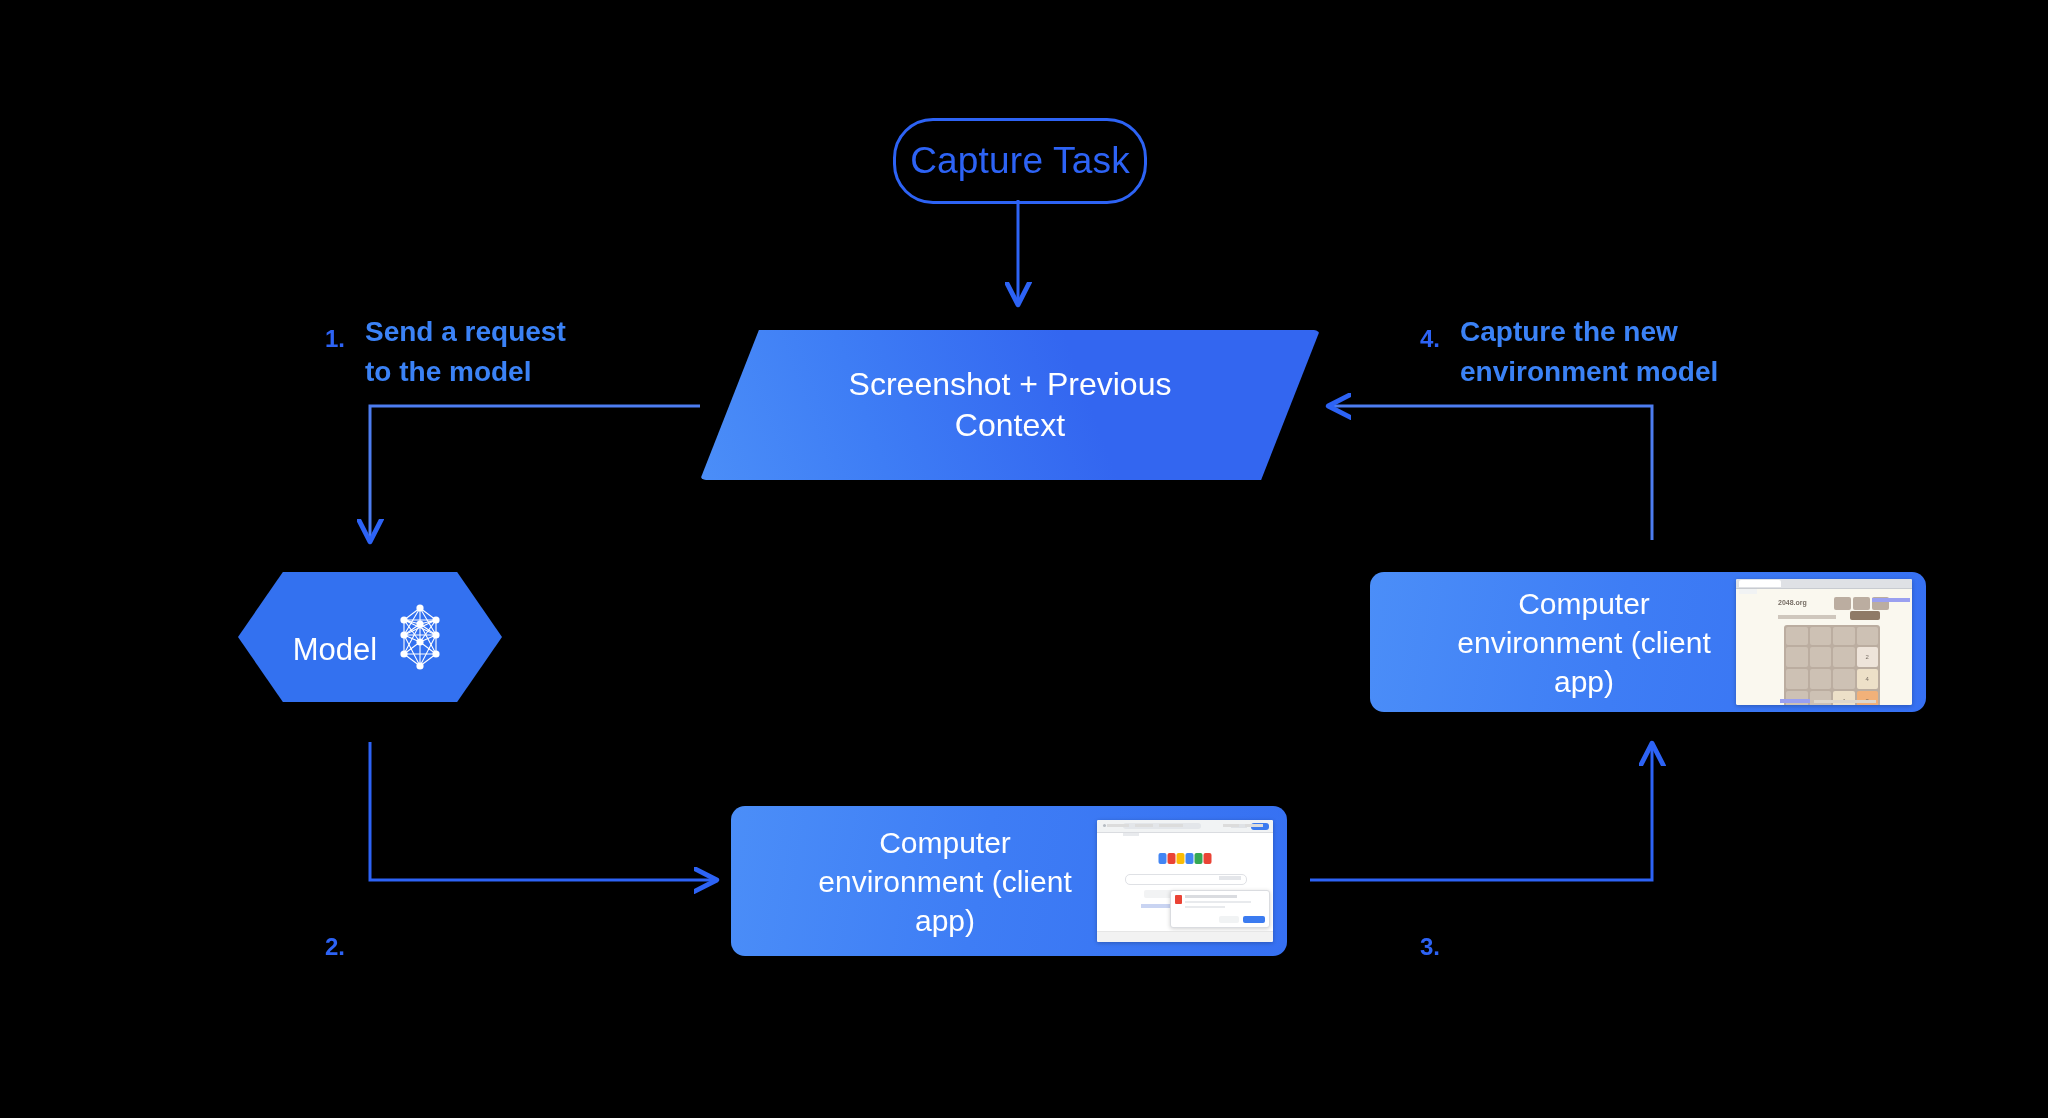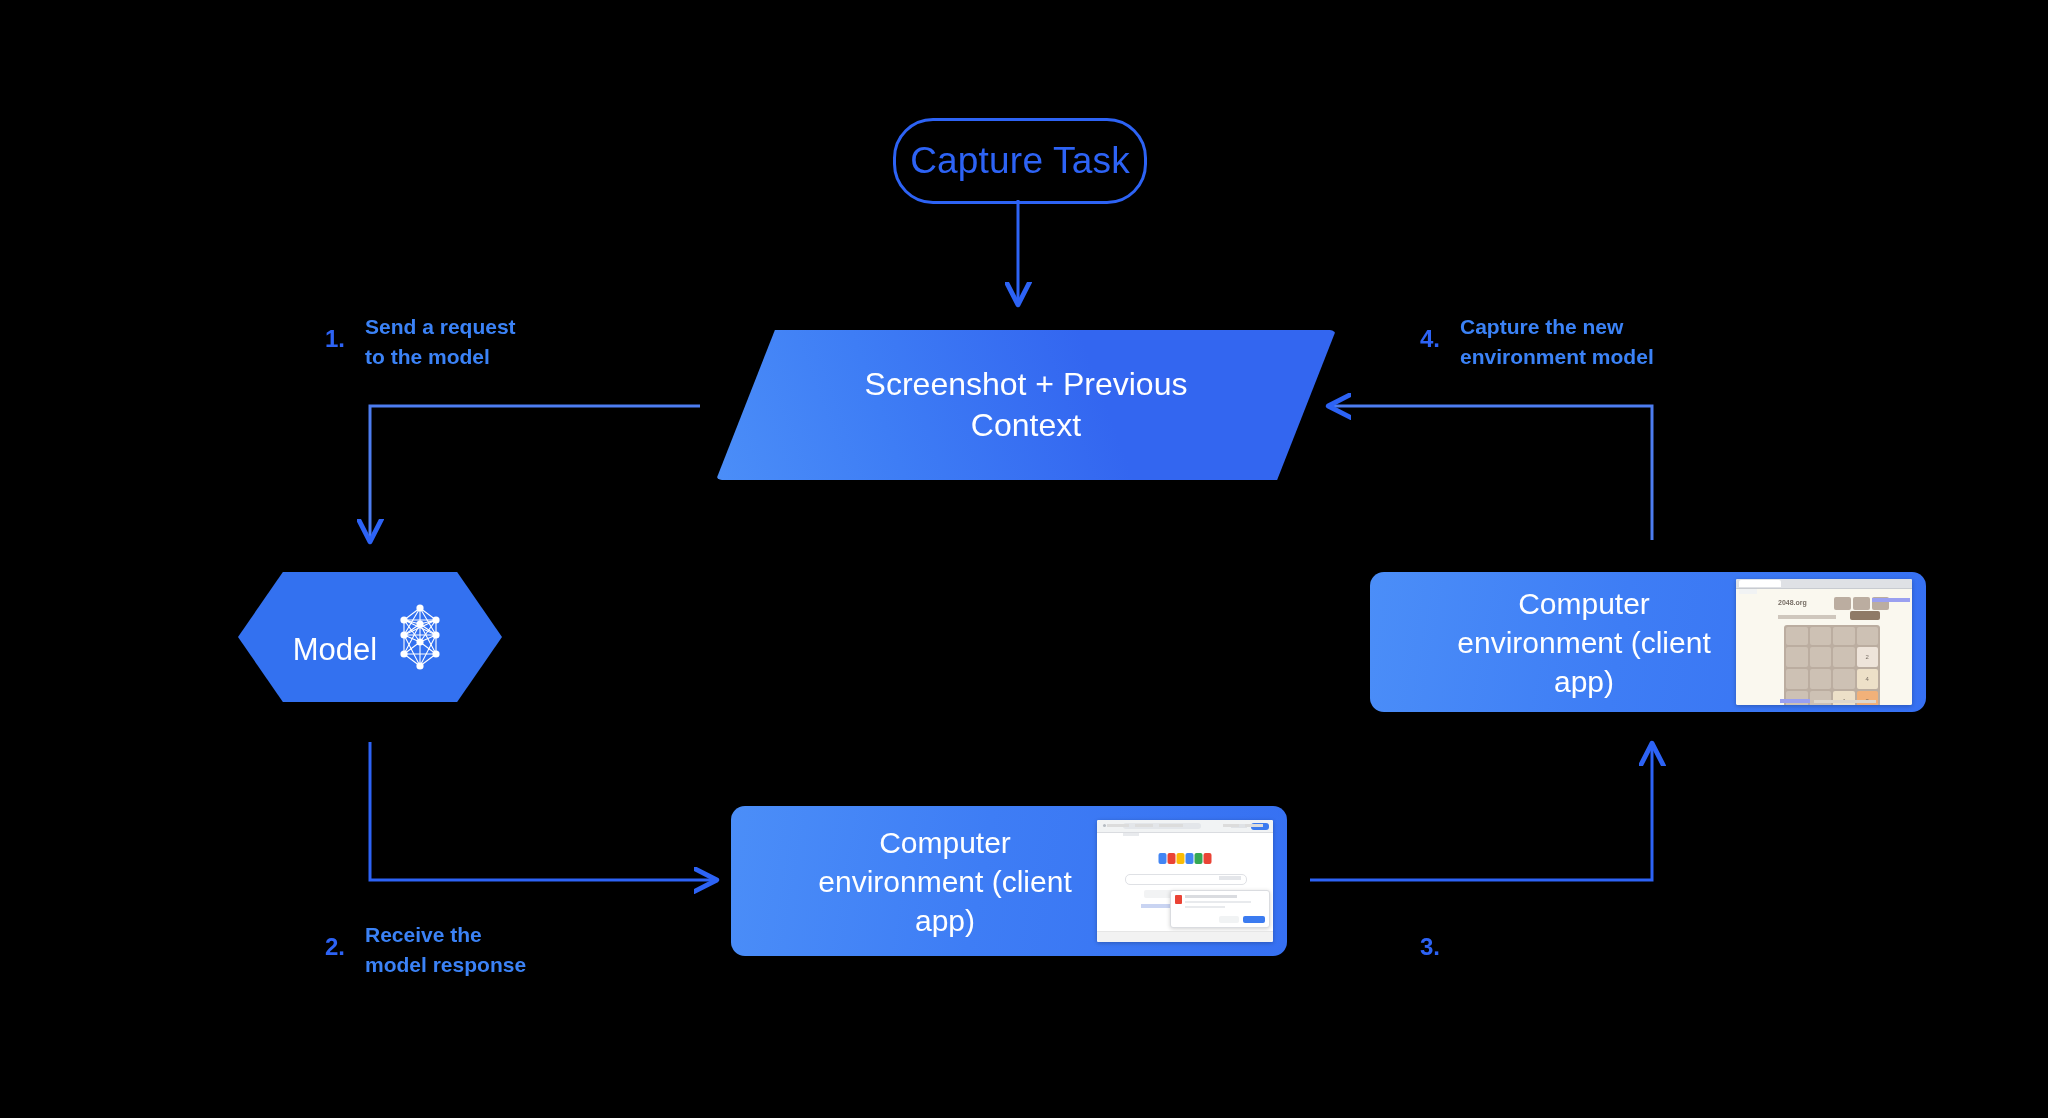--- a/index.html
+++ b/index.html
@@ -10,21 +10,21 @@
   
   #initial-task{
     position:absolute;left:893px;top:118px;width:248px;height:80px;
     border:3px solid #2d63f5;border-radius:40px;
     display:flex;align-items:center;justify-content:center;
     color:#2d63f5;font-size:37px;letter-spacing:.2px;
   }
 
   
   #screenshot-node{
-    position:absolute;left:716px;top:330px;width:620px;height:150px;
+    position:absolute;left:700px;top:330px;width:620px;height:150px;
     background:linear-gradient(250deg,#3366f0 0%,#3366f0 38%,#3e7df5 72%,#4b8ef8 100%);
     clip-path:polygon(9.5% 0,100% 0,90.5% 100%,0 100%);
     border-radius:6px;
     display:flex;align-items:center;justify-content:center;
   }
   #screenshot-node .lbl{
     color:#fff;font-size:32px;line-height:1.28;text-align:center;
     max-width:420px;
   }
 
@@ -107,21 +107,21 @@
   .tgoog .dtxt2{position:absolute;left:14px;top:10px;width:66px;height:2px;background:#e8eaed;}
   .tgoog .dtxt3{position:absolute;left:14px;top:15px;width:40px;height:2px;background:#e8eaed;}
   .tgoog .dbtn1{position:absolute;right:30px;bottom:4px;width:20px;height:7px;background:#f1f3f4;border-radius:2px;}
   .tgoog .dbtn2{position:absolute;right:4px;bottom:4px;width:22px;height:7px;background:#3b7bf0;border-radius:2px;}
   .tgoog .footbar{position:absolute;left:0;bottom:0;width:100%;height:10px;background:#f2f2f2;border-top:1px solid #e6e6e6;}
   .tgoog .fl{position:absolute;top:4px;height:3px;background:#dcdcdc;}
 
   
   .step{position:absolute;display:flex;align-items:flex-start;}
   .step .num{color:#2d63f5;font-size:24px;font-weight:bold;margin-right:20px;line-height:1.05;padding-top:14px;}
-  .step .txt{color:#3b82f6;font-size:21px;font-weight:bold;line-height:1.42;white-space:pre-line;}
+  .step .txt{color:#3b82f6;font-size:28px;font-weight:bold;line-height:1.42;white-space:pre-line;}
   #step-1{left:325px;top:312px;}
   #step-4{left:1420px;top:312px;}
   #step-2{left:325px;top:920px;}
   #step-3{left:1420px;top:920px;}
 
   svg.wires{position:absolute;inset:0;width:2048px;height:1118px;pointer-events:none;}
 </style>
 </head>
 <body>
 
@@ -277,20 +277,18 @@
     <span class="txt">Send a request
 to the model</span>
   </div>
   <div class="step" id="step-4">
     <span class="num">4.</span>
     <span class="txt">Capture the new
 environment model</span>
   </div>
   <div class="step" id="step-2">
     <span class="num">2.</span>
-    <span class="txt">Receive the
-model response</span>
   </div>
   <div class="step" id="step-3">
     <span class="num">3.</span>
   </div>
 
 </div>
 
 </body></html>

